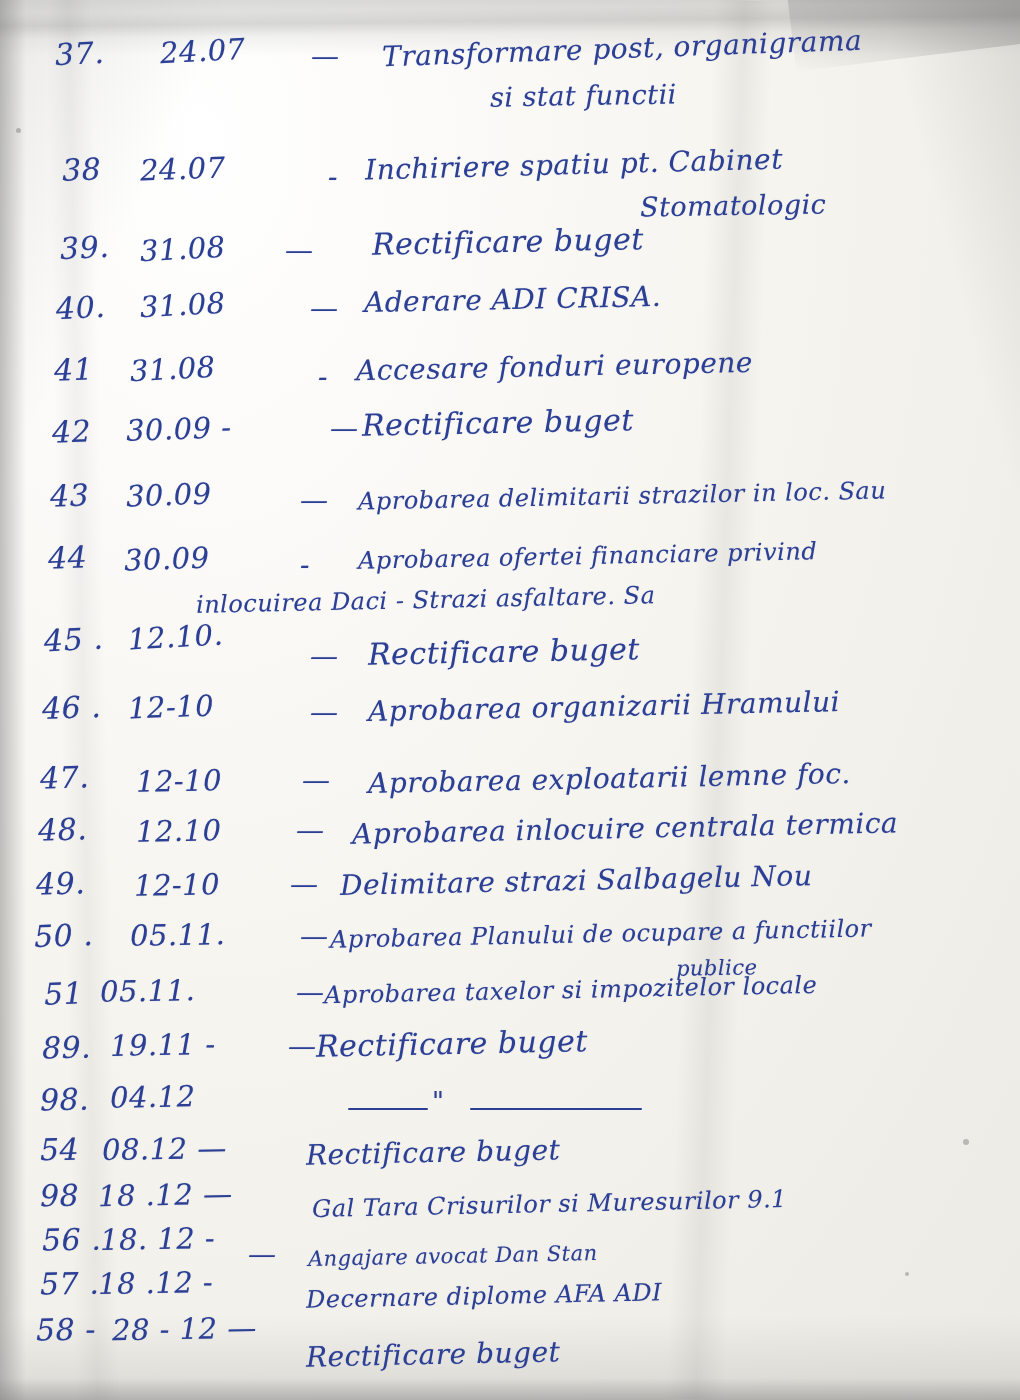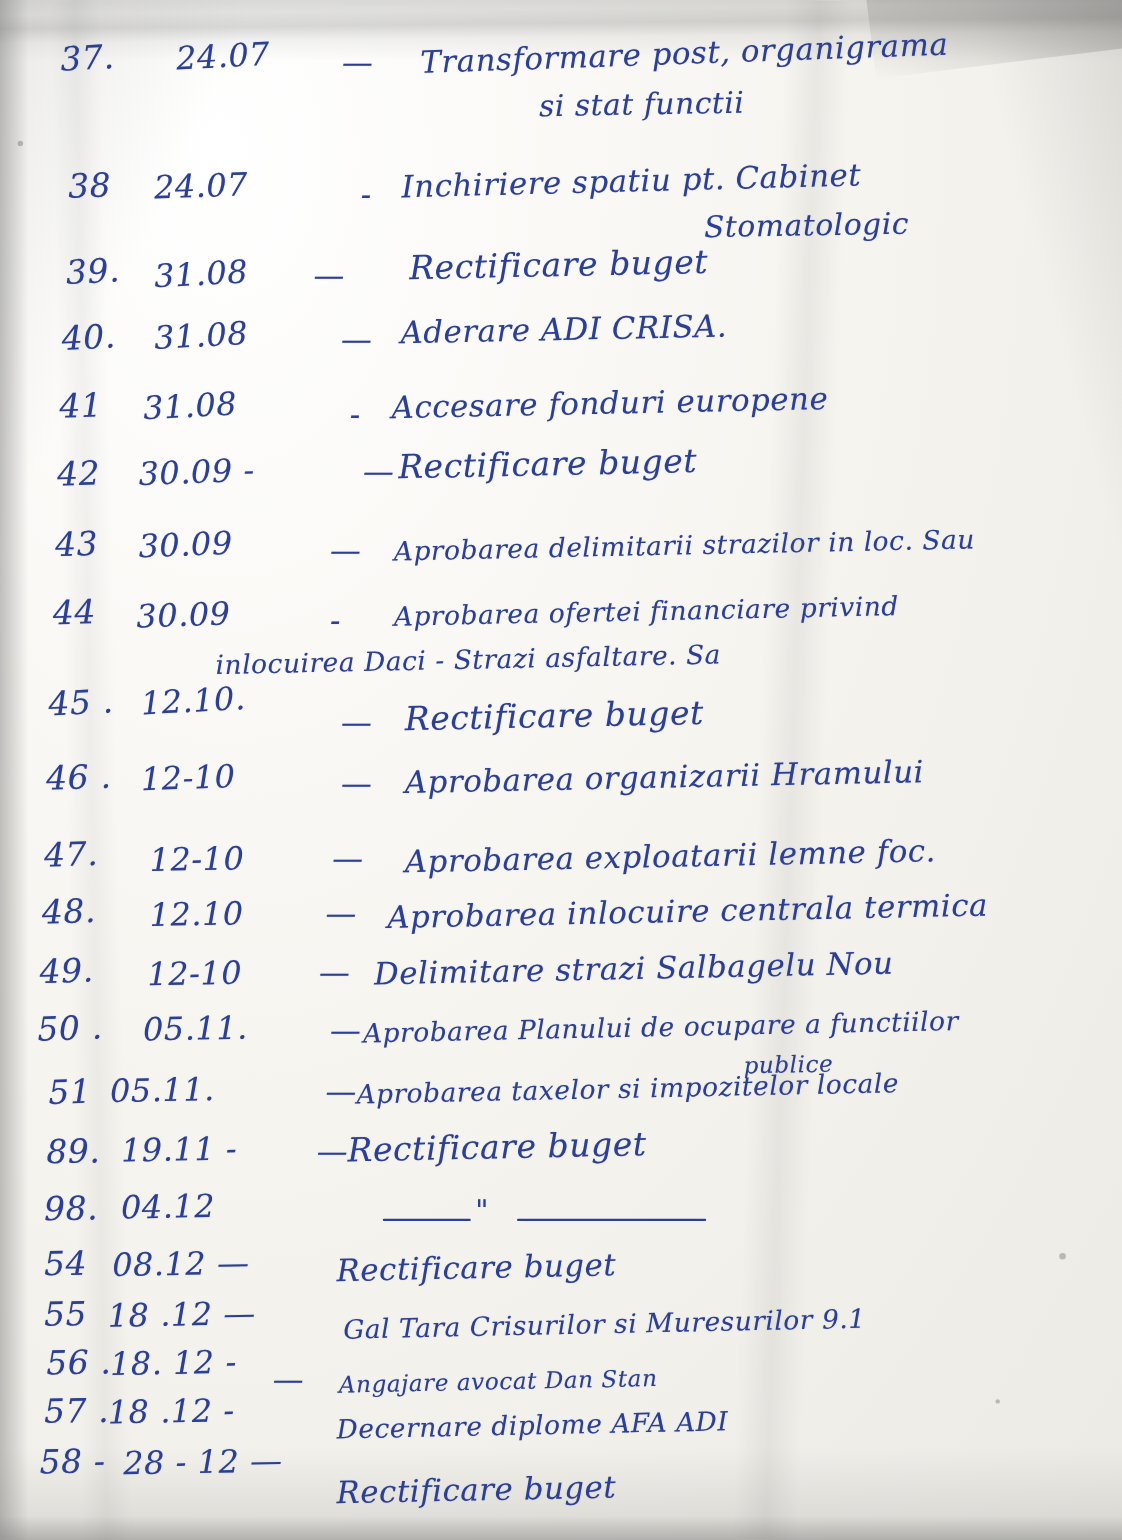--- a/index.html
+++ b/index.html
@@ -269,21 +269,21 @@
       <div class="ditto-line" style="left:470px; top:1108px; width:172px;"></div>
     </div>
 
     <div class="row">
       <span class="ink num" style="left:40px;  top:1132px; transform:rotate(-1deg);">54</span>
       <span class="ink date" style="left:102px; top:1132px; transform:rotate(-1deg);">08.12 —</span>
       <span class="ink txt" style="left:306px; top:1136px;">Rectificare buget</span>
     </div>
 
     <div class="row">
-      <span class="ink num" style="left:40px;  top:1178px; transform:rotate(-1deg);">55</span>
+      <span class="ink num" style="left:40px;  top:1178px; transform:rotate(-1deg);">98</span>
       <span class="ink date" style="left:98px;  top:1178px; transform:rotate(-1deg);">18 .12 —</span>
       <span class="ink txt small" style="left:312px; top:1190px;">Gal Tara Crisurilor si Muresurilor 9.1</span>
     </div>
 
     <div class="row">
       <span class="ink num" style="left:42px;  top:1222px; transform:rotate(-1deg);">56 .</span>
       <span class="ink date" style="left:100px; top:1222px; transform:rotate(-1deg);">18. 12 -</span>
       <span class="ink dash" style="left:248px; top:1238px;">—</span>
       <span class="ink txt tiny" style="left:308px; top:1244px;">Angajare avocat Dan Stan</span>
     </div>

